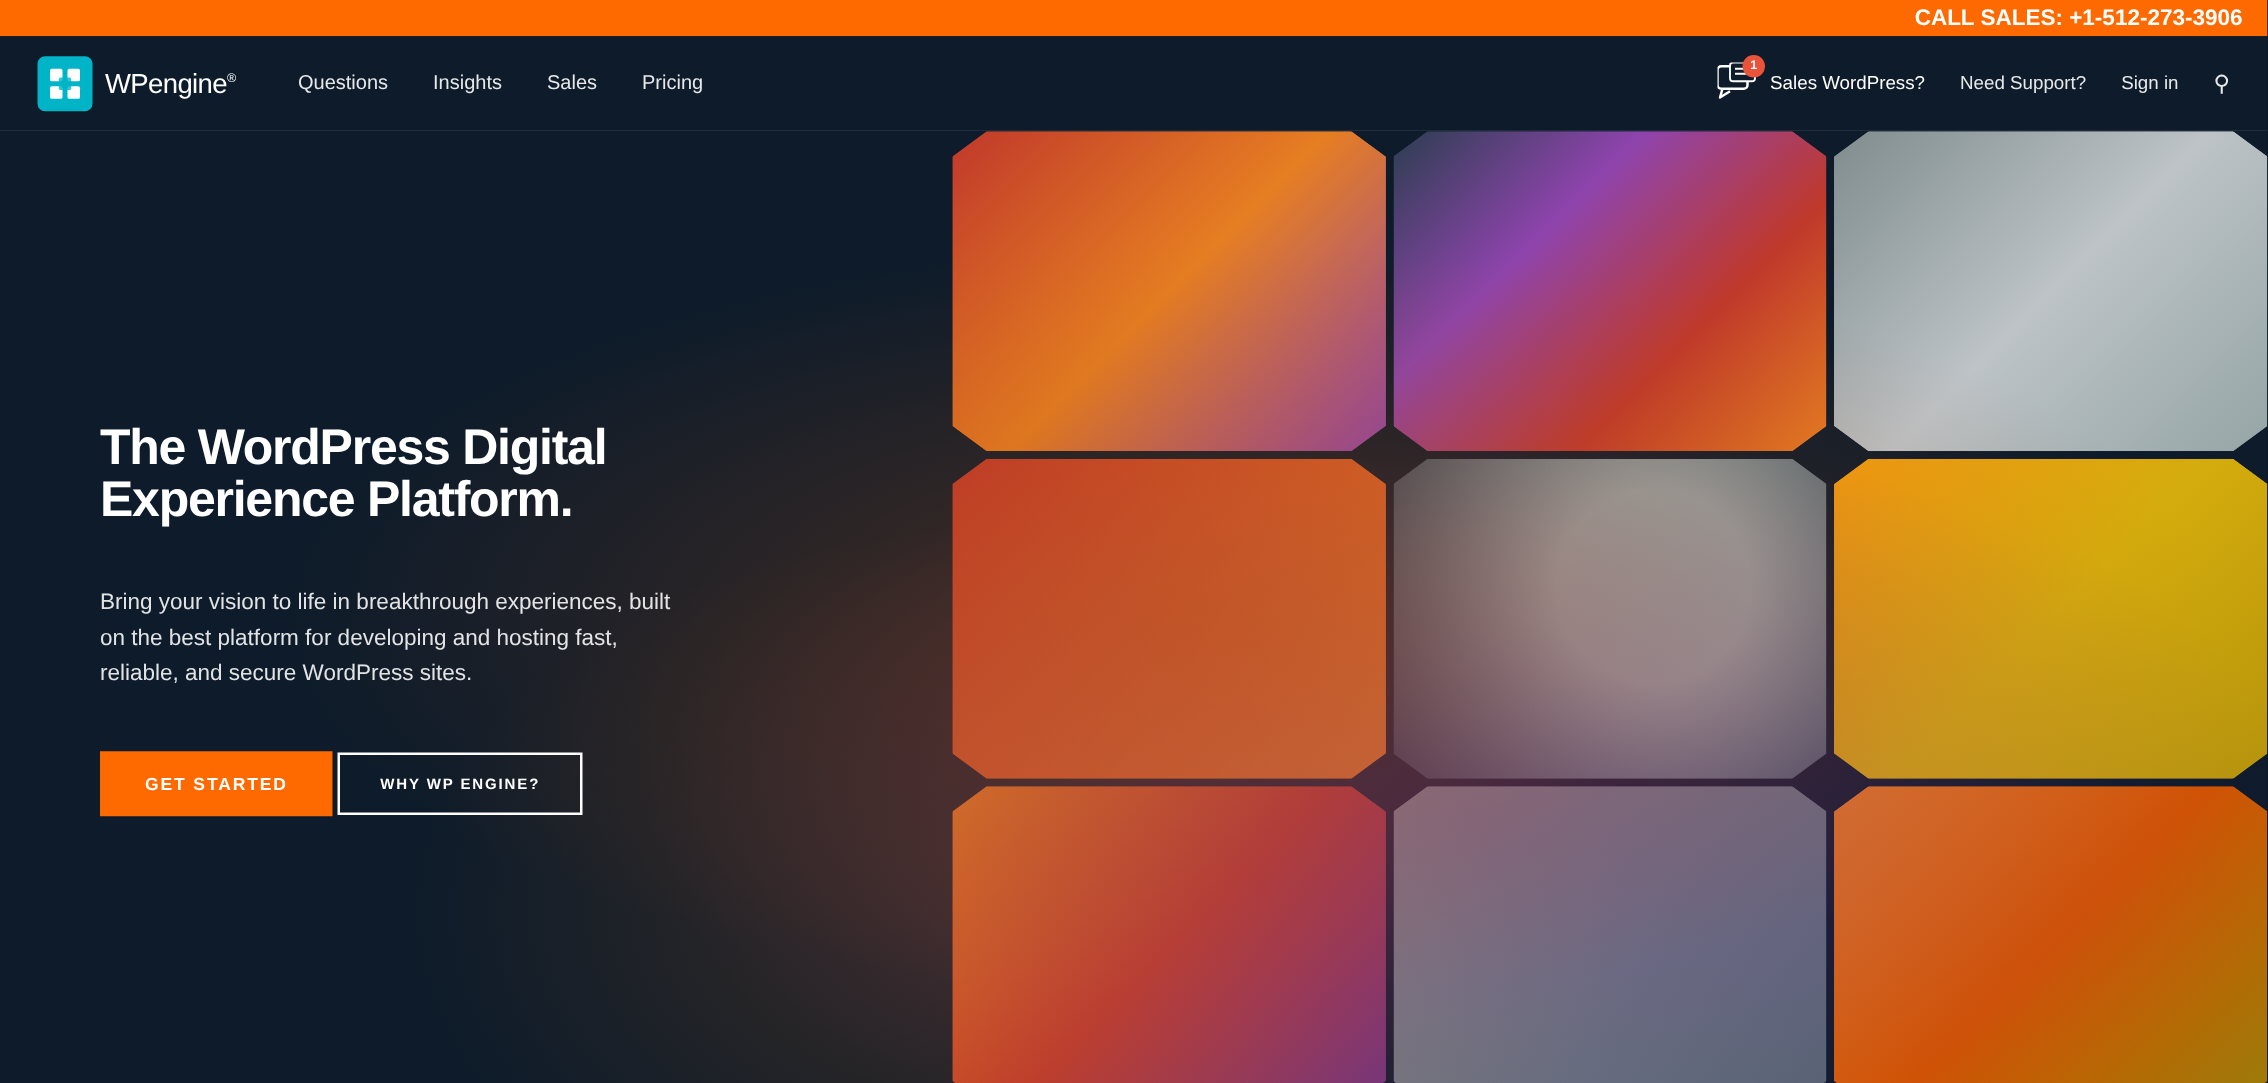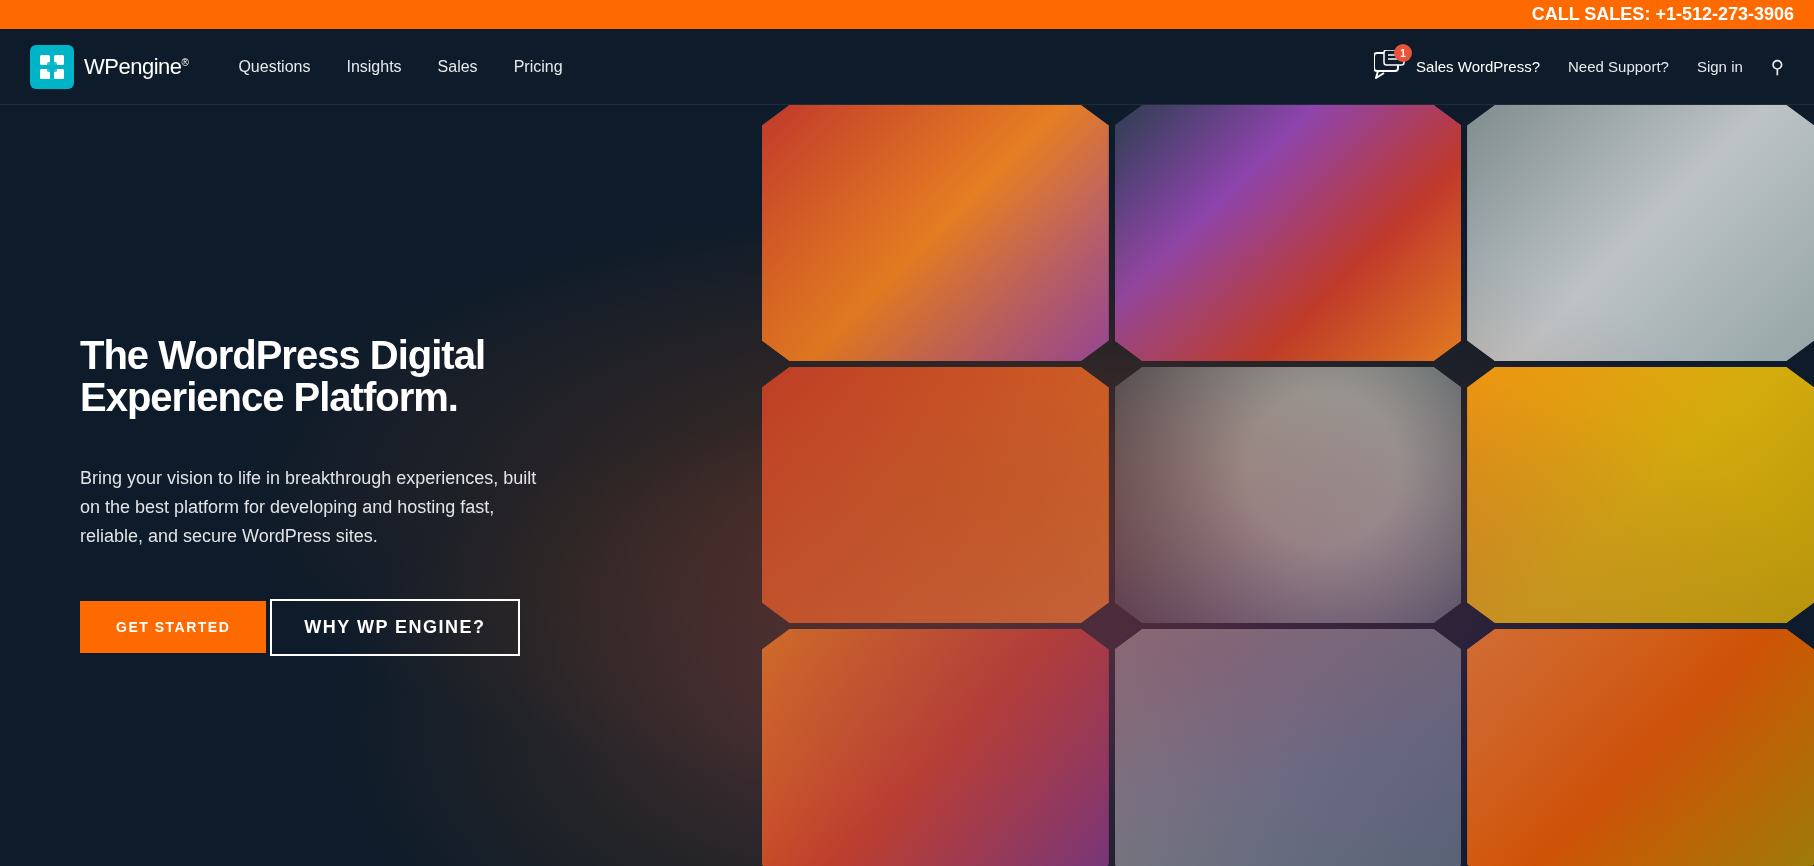--- a/index.html
+++ b/index.html
@@ -227,21 +227,21 @@
       cursor: pointer;
       text-decoration: none;
       display: inline-block;
       transition: background 0.2s;
     }
 
     .btn-secondary {
       background: transparent;
       color: #fff;
       padding: 16px 32px;
-      font-size: 18px;
+      font-size: 12px;
       font-weight: 800;
       letter-spacing: 1.5px;
       text-transform: uppercase;
       border: 2px solid #fff;
       cursor: pointer;
       text-decoration: none;
       display: inline-block;
       transition: background 0.2s, color 0.2s;
     }
   </style>

